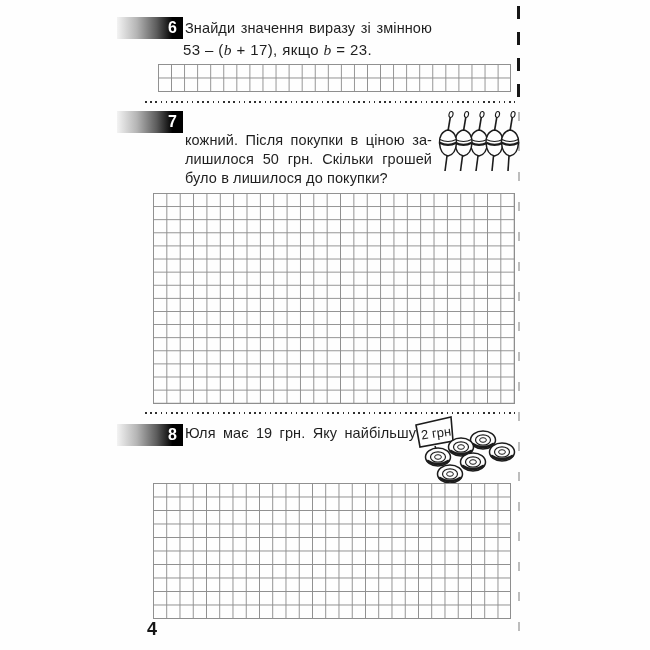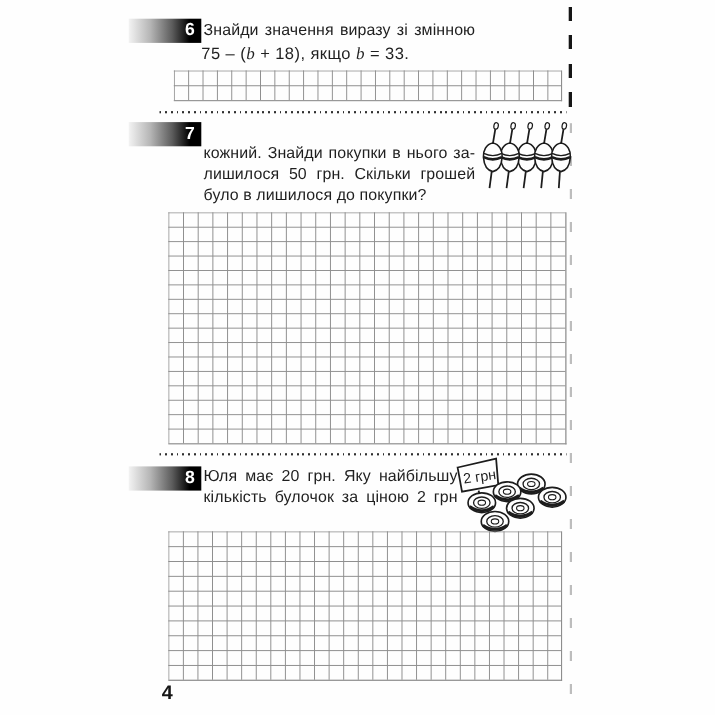--- a/index.html
+++ b/index.html
@@ -54,29 +54,29 @@
 
 <div class="canvas">
 
   <div class="vdash vdash-top"></div>
   <div class="vdash vdash-bottom"></div>
 
   <div class="badge" style="top:17px">
     <span>6</span>
   </div>
   <div class="tline j" style="left:185px;top:19px;width:247px">Знайди значення виразу зі змінною</div>
-  <div class="tline formula" style="left:183px;top:41px"><span>75 – (</span><span class="var">b</span><span> + 18),  якщо  </span><span class="var">b</span><span> = 33.</span></div>
+  <div class="tline formula" style="left:183px;top:41px"><span>53 – (</span><span class="var">b</span><span> + 17),  якщо  </span><span class="var">b</span><span> = 23.</span></div>
   <div class="grid" style="left:158px;top:64px;width:352px;height:27px;--cw:13.07px;--ch:13.5px"></div>
 
   <div class="dotsep" style="top:101px"></div>
 
   <div class="badge" style="top:111px">
     <span>7</span>
   </div>
-  <div class="tline j" style="left:185px;top:131px;width:247px">кожний. Знайди покупки в нього за-</div>
+  <div class="tline j" style="left:185px;top:131px;width:247px">кожний. Після покупки в ціною за-</div>
   <div class="tline j" style="left:185px;top:150px;width:247px">лишилося 50 грн. Скільки грошей</div>
   <div class="tline" style="left:185px;top:169px">було в лишилося до покупки?</div>
 
   <svg class="illus" style="left:438px;top:109px" width="82" height="66" viewBox="0 0 82 66">
     <g>
       <line class="ink" x1="41" y1="22" x2="43.5" y2="7" stroke-width="1.6"></line>
       <ellipse class="ink paper" cx="44" cy="5.5" rx="2" ry="3" stroke-width="1.1" transform="rotate(12 44 5.5)"></ellipse>
       <path class="ink paper" d="M41 21 C47 22 50 28 49.5 34 C49 41 46 46 41 47 C36 46 33 41 32.5 34 C32 28 35 22 41 21 Z" stroke-width="1.5"></path>
       <path class="ink" d="M32.8 30.5 Q41 34.5 49.2 30.5" stroke-width="1.2"></path>
       <path class="ink" d="M32.7 33.8 Q41 38 49.3 33.8" stroke-width="2.4"></path>
@@ -116,22 +116,21 @@
     </g>
   </svg>
 
   <div class="grid" style="left:153px;top:193px;width:361px;height:210px;--cw:13.37px;--ch:13.12px"></div>
 
   <div class="dotsep" style="top:412px"></div>
 
   <div class="badge" style="top:424px">
     <span>8</span>
   </div>
-  <div class="tline j" style="left:185px;top:424px;width:231px">Юля має 20 грн. Яку найбільшу</div>
-  <div class="tline j" style="left:185px;top:443px;width:231px">кількість булочок за ціною 2 грн</div>
+  <div class="tline j" style="left:185px;top:424px;width:231px">Юля має 19 грн. Яку найбільшу</div>
 
   <svg class="illus" style="left:413px;top:413px" width="104" height="72" viewBox="0 0 104 72">
 
     <g>
       <polygon class="ink paper" points="3,12 38,4 40,28 7,34" stroke-width="1.6"></polygon>
       <text x="8" y="25" font-size="13" font-family="Liberation Sans, sans-serif" fill="#1c1c1c" transform="rotate(-8 20 20)">2 грн</text>
       <line class="ink" x1="22" y1="33" x2="26" y2="44" stroke-width="1.6"></line>
       <circle class="ink paper" cx="27" cy="47" r="4" stroke-width="1.3"></circle>
       <circle class="ink" cx="27" cy="47" r="1.5" stroke-width="1"></circle>
     </g>

